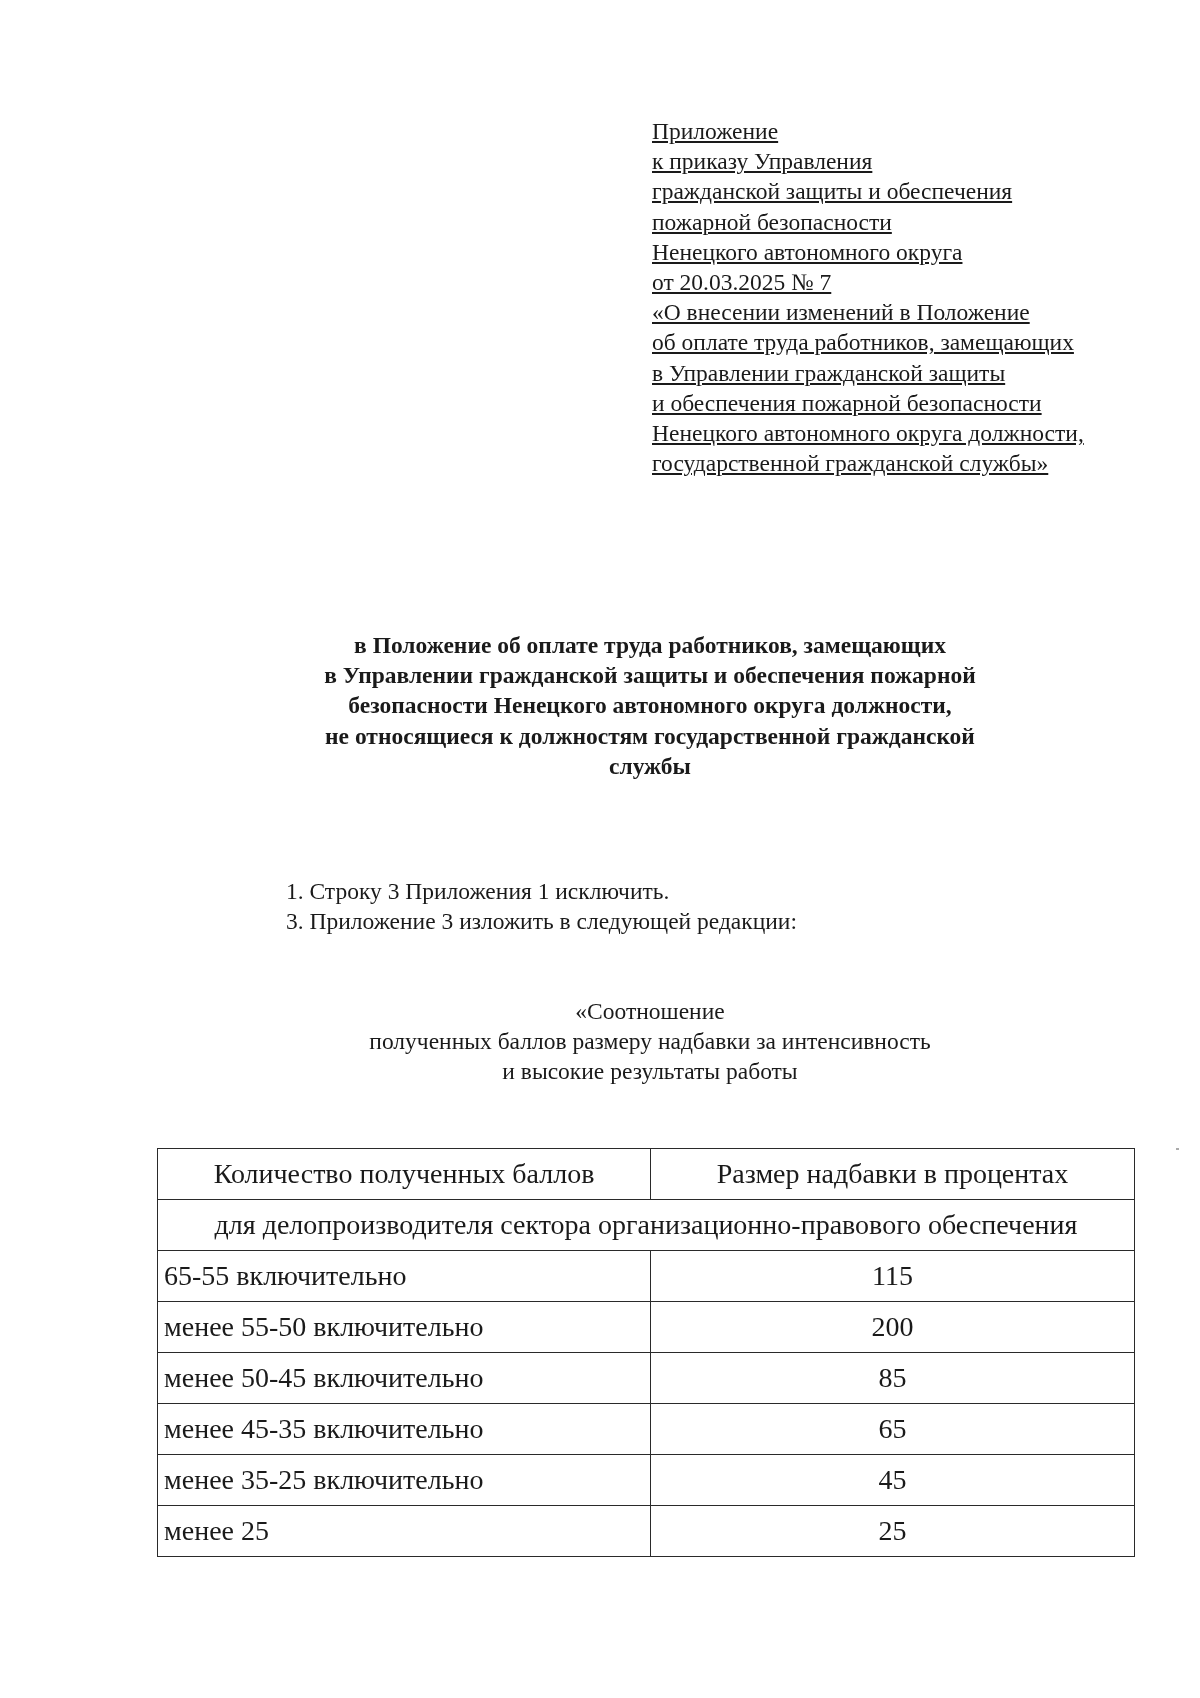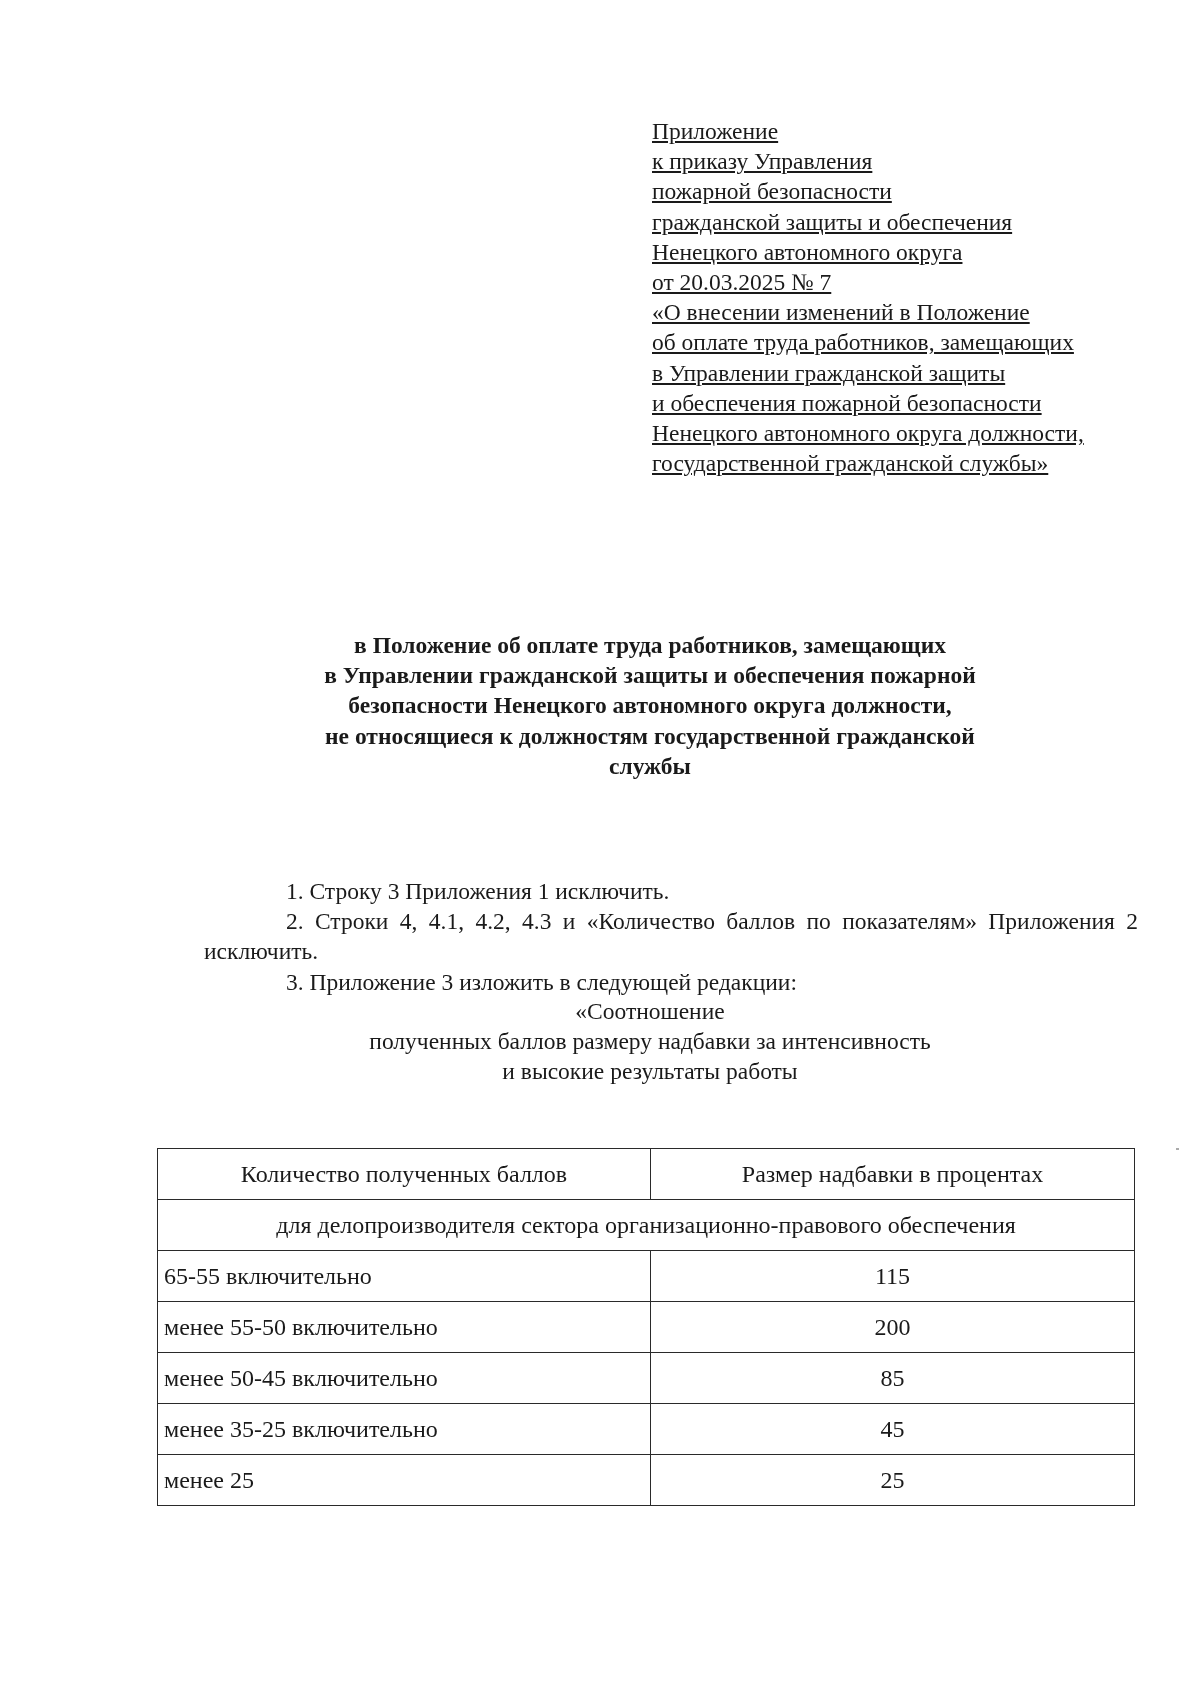--- a/index.html
+++ b/index.html
@@ -8,55 +8,54 @@
   .appendix { position: absolute; left: 652px; top: 116px; font-size: 23.5px; line-height: 30.2px; text-decoration: underline; }
   .appendix div { white-space: nowrap; }
   .title { position: absolute; left: 150px; width: 1000px; top: 630px; text-align: center;
            font-weight: bold; font-size: 23.5px; line-height: 30.2px; }
   .title div { white-space: nowrap; }
   .items { position: absolute; left: 158px; width: 980px; top: 876px; font-size: 23.5px; line-height: 30.2px; }
   .items .p { text-indent: 82px; text-align: justify; margin-left: 46px; }
   .subtitle { position: absolute; left: 150px; width: 1000px; top: 996px; text-align: center;
               font-weight: normal; font-size: 23.5px; line-height: 30.2px; }
   table { position: absolute; left: 157px; top: 1148px; width: 978px; border-collapse: collapse;
-          font-size: 24px; padding-left: 9px; }
+          font-size: 28px; padding-left: 9px; }
   td { border: 1.6px solid #2a2a2a; height: 50px; padding: 0 6px; vertical-align: middle; }
   td.c1 { width: 480px; }
   .center { text-align: center; }
   .right-mark { position: absolute; left: 1176px; top: 1148px; width: 3px; height: 2px; background: #aaa; }
 </style>
 </head>
 <body>
 
 <div class="appendix">
   <div>Приложение</div>
   <div>к приказу Управления</div>
+  <div>гражданской защиты и обеспечения</div>
   <div>пожарной безопасности</div>
-  <div>гражданской защиты и обеспечения</div>
   <div>Ненецкого автономного округа</div>
   <div>от 20.03.2025 № 7</div>
   <div>«О внесении изменений в Положение</div>
   <div>об оплате труда работников, замещающих</div>
   <div>в Управлении гражданской защиты</div>
   <div>и обеспечения пожарной безопасности</div>
   <div>Ненецкого автономного округа должности,</div>
   <div>государственной гражданской службы»</div>
 </div>
 
 <div class="title">
   <div>в Положение об оплате труда работников, замещающих</div>
   <div>в Управлении гражданской защиты и обеспечения пожарной</div>
   <div>безопасности Ненецкого автономного округа должности,</div>
   <div>не относящиеся к должностям государственной гражданской</div>
   <div>службы</div>
 </div>
 
 <div class="items">
   <div class="p">1. Строку 3 Приложения 1 исключить.</div>
-  <div class="p">2. Строки 4, 4.1, 4.2, 4.3 и «Количество баллов по показателям» Приложения 2 исключить.</div>
   <div class="p">3. Приложение 3 изложить в следующей редакции:</div>
 </div>
 
 <div class="subtitle">
   <div>«Соотношение</div>
   <div>полученных баллов размеру надбавки за интенсивность</div>
   <div>и высокие результаты работы</div>
 </div>
 
 <table>
@@ -74,20 +73,24 @@
   </tr>
   <tr>
     <td class="c1">менее 55-50 включительно</td>
     <td class="center">200</td>
   </tr>
   <tr>
     <td class="c1">менее 50-45 включительно</td>
     <td class="center">85</td>
   </tr>
   <tr>
+    <td class="c1">менее 45-35 включительно</td>
+    <td class="center">65</td>
+  </tr>
+  <tr>
     <td class="c1">менее 35-25 включительно</td>
     <td class="center">45</td>
   </tr>
   <tr>
     <td class="c1">менее 25</td>
     <td class="center">25</td>
   </tr>
 </tbody>
   </table>
 

